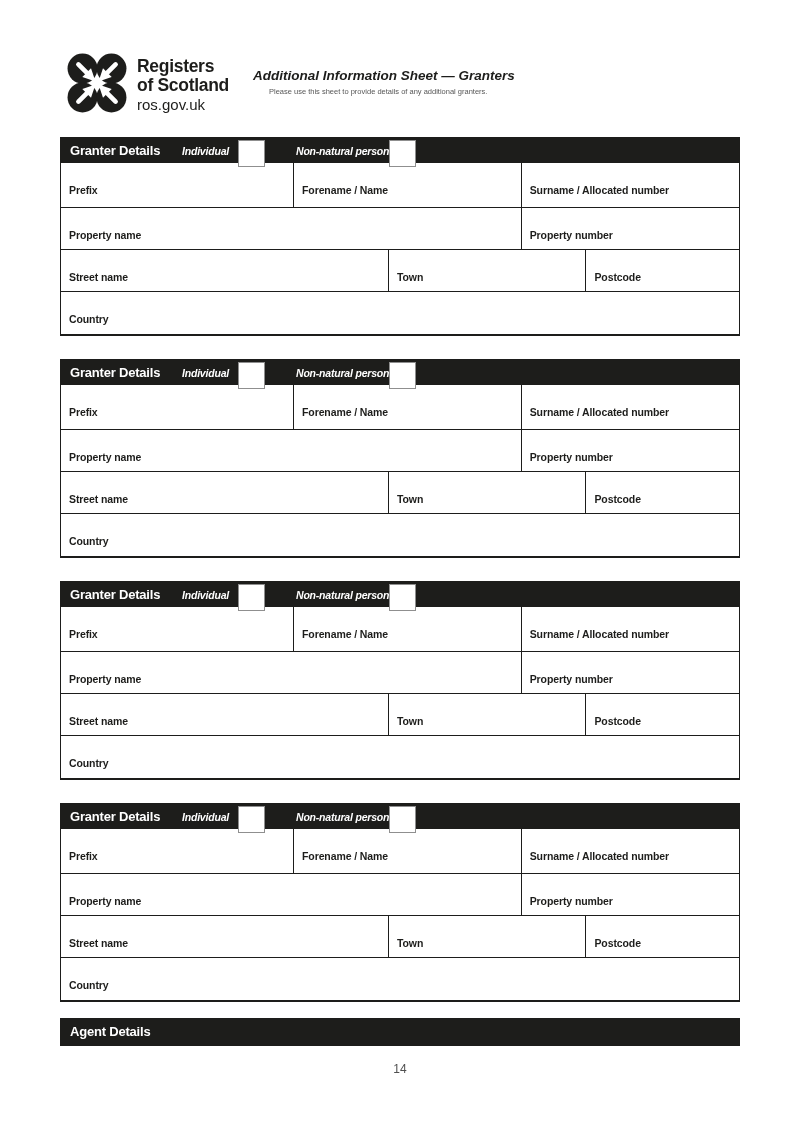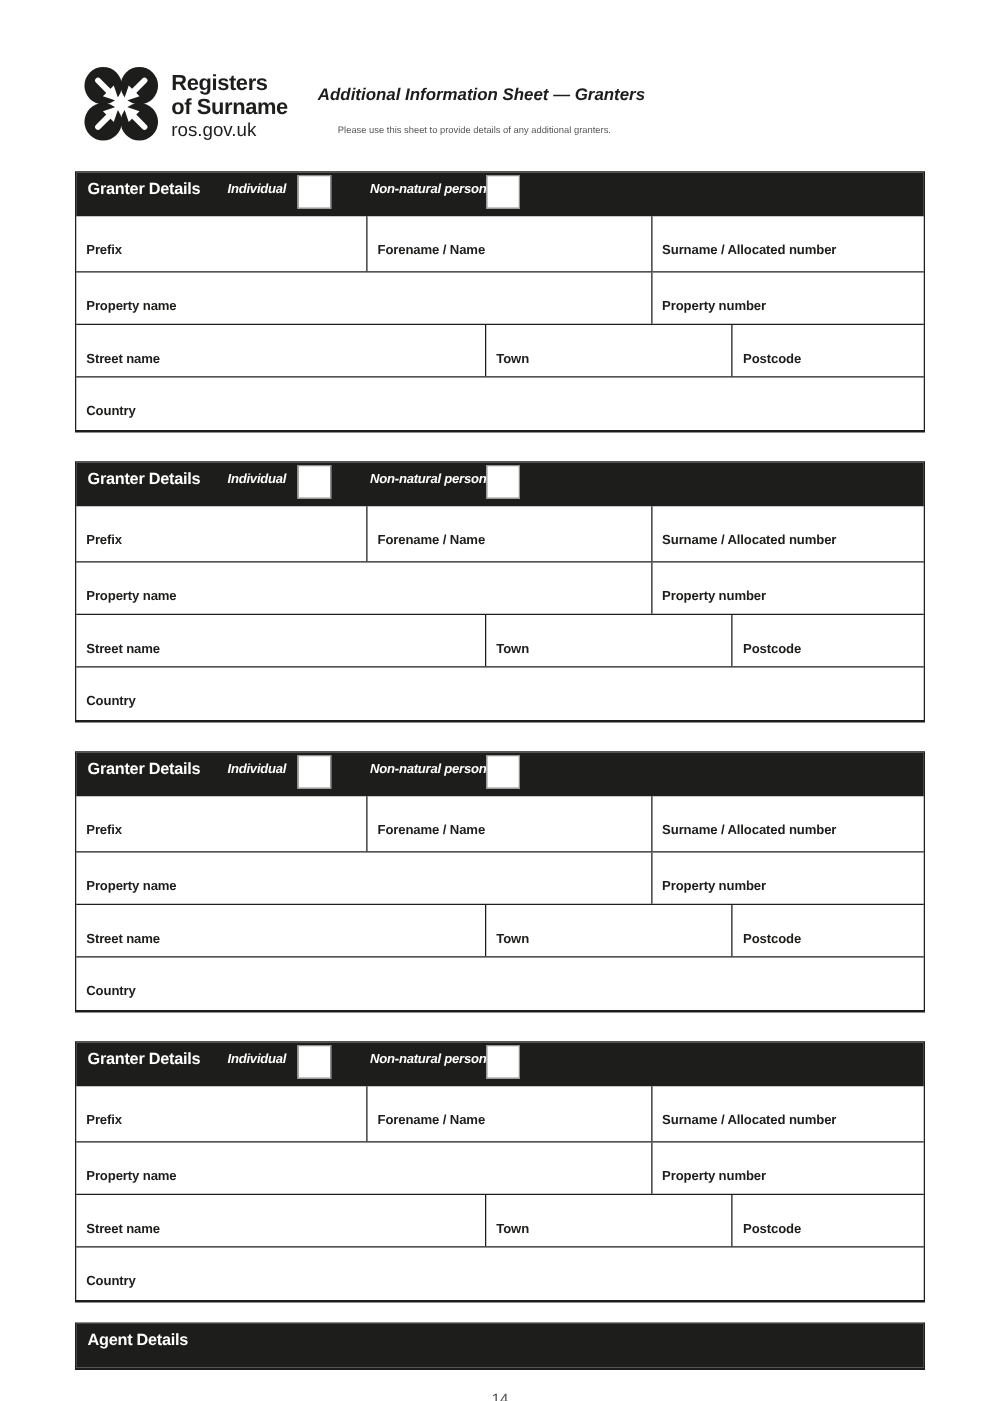--- a/index.html
+++ b/index.html
@@ -11,29 +11,29 @@
   .page{padding:52px 60px 0 60px;box-sizing:border-box;}
 
   
   header{display:flex;align-items:flex-start;margin-left:6px;}
   .logo{width:62px;height:62px;flex:none;}
   .brand{margin-left:9px;padding-top:5px;}
   .brand-line{font-size:17.5px;font-weight:bold;line-height:19px;letter-spacing:-0.3px;}
   .brand-url{font-size:15px;font-weight:400;line-height:20px;}
   .doc-block{margin-left:24px;padding-top:16px;}
   .doc-title{font-size:13.5px;font-weight:bold;font-style:italic;}
-  .doc-sub{font-size:7.5px;color:#575757;margin-top:16px;padding-left:16px;}
+  .doc-sub{font-size:7.5px;color:#575757;margin-top:4px;padding-left:16px;}
 
   
   section.panel{border:1px solid #1d1d1b;border-bottom-width:2px;background:#fff;}
   section.granter{margin-top:23px;}
   section.granter.first{margin-top:22px;}
   section.agent{margin-top:16px;}
 
-  .bar{position:relative;height:35px;background:#1d1d1b;color:#fff;}
+  .bar{position:relative;height:25px;background:#1d1d1b;color:#fff;}
   .bar-title{position:absolute;left:9px;top:5px;font-size:13px;font-weight:bold;letter-spacing:-0.2px;}
   .opt{position:absolute;top:7px;font-size:10.5px;font-weight:bold;font-style:italic;letter-spacing:-0.2px;}
   .opt.o1{left:121px;}
   .opt.o2{left:235px;}
   .cbx{position:absolute;top:2px;width:27px;height:27px;background:#ffffff;
        border:1px solid #8f8f8f;box-sizing:border-box;z-index:3;}
   .cbx.c1{left:177px;}
   .cbx.c2{left:328px;}
 
   .row{display:flex;border-top:1px solid #1d1d1b;}
@@ -79,21 +79,21 @@
       </g>
       <g fill="#ffffff">
         <polygon points="15.8,24.2 24.2,15.8 28.5,28.5"></polygon>
         <polygon points="35.8,15.8 44.2,24.2 31.5,28.5"></polygon>
         <polygon points="15.8,35.8 24.2,44.2 28.5,31.5"></polygon>
         <polygon points="44.2,35.8 35.8,44.2 31.5,31.5"></polygon>
       </g>
     </svg>
     <div class="brand">
       <div class="brand-line">Registers</div>
-      <div class="brand-line">of Surname</div>
+      <div class="brand-line">of Scotland</div>
       <div class="brand-url">ros.gov.uk</div>
     </div>
     <div class="doc-block">
       <div class="doc-title">Additional Information Sheet — Granters</div>
       <div class="doc-sub">Please use this sheet to provide details of any additional granters.</div>
     </div>
   </header>
 
   <section class="panel granter first">
     <div class="bar">

